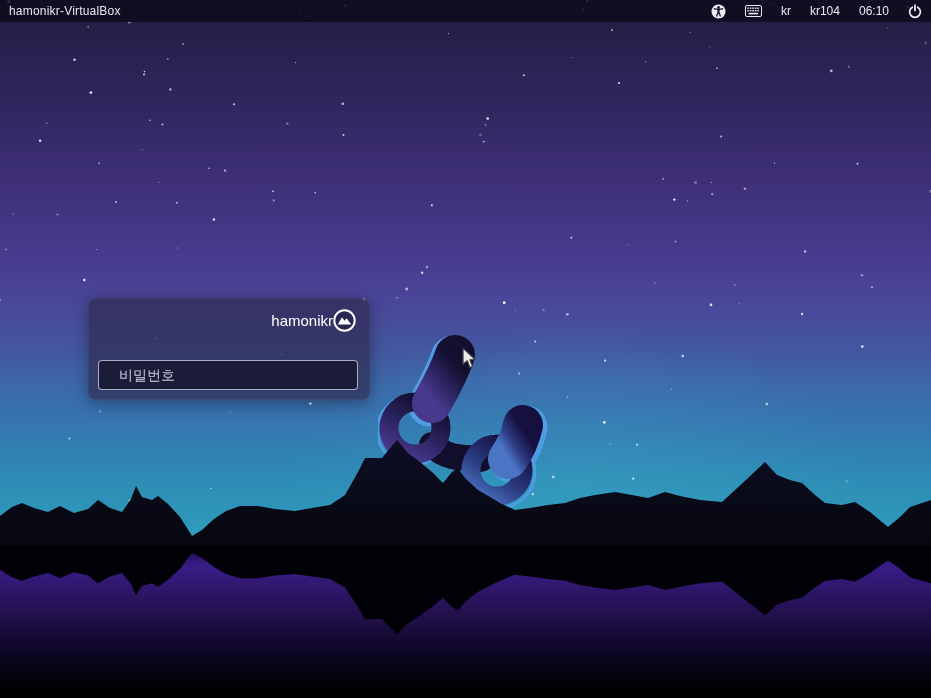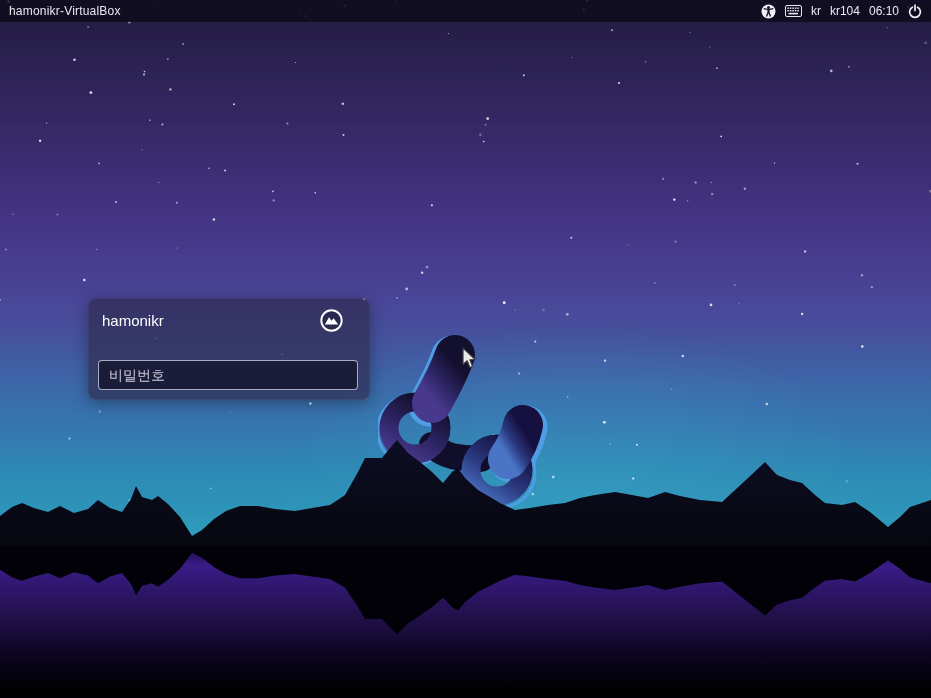--- a/index.html
+++ b/index.html
@@ -25,42 +25,42 @@
   .terrain{position:absolute;left:0;top:0;width:931px;height:698px;pointer-events:none;}
   
   .topbar{
     position:absolute;left:0;top:0;width:931px;height:22px;
     background:rgba(13,11,28,0.82);
     display:flex;align-items:center;box-sizing:border-box;
     padding:0 9px;color:#e8e8f0;font-size:12px;
   }
   .topbar .hostname{letter-spacing:.2px;}
   .topbar .spacer{flex:1;}
-  .tray{display:flex;align-items:center;gap:9px;}
+  .tray{display:flex;align-items:center;gap:19px;}
   .tray svg{display:block;}
   .tray .txt{font-size:12px;color:#eceaf2;}
   
   .login-dialog{
     position:absolute;left:88px;top:298px;width:282px;height:102px;
     background:rgba(45,41,76,0.66);
     border:1px solid rgba(255,255,255,0.05);
     border-radius:8px;box-sizing:border-box;
     box-shadow:0 3px 16px rgba(0,0,0,0.35);
   }
   .login-header{
-    display:flex;align-items:center;justify-content:space-between;
-    padding:10px 26px 0 13px;
+    display:flex;align-items:center;justify-content:flex-end;
+    padding:10px 13px 0 13px;
   }
   .login-header .username{color:#ffffff;font-size:15px;}
   .password-input{
     position:absolute;left:9px;right:11px;bottom:9px;height:30px;
     background:rgba(18,18,40,0.74);
     border:1px solid rgba(195,200,218,0.85);
     border-radius:4px;box-sizing:border-box;
-    color:#f0f0f5;font-size:14px;padding:0 10px;outline:none;
+    color:#f0f0f5;font-size:14px;padding:0 20px;outline:none;
     font-family:"Liberation Sans",sans-serif;
   }
   .password-input::placeholder{color:rgba(228,228,238,0.88);opacity:1;}
   .cursor{position:absolute;left:461px;top:347px;width:16px;height:23px;pointer-events:none;}
 </style>
 </head>
 <body>
 
 <div class="desktop">
 

